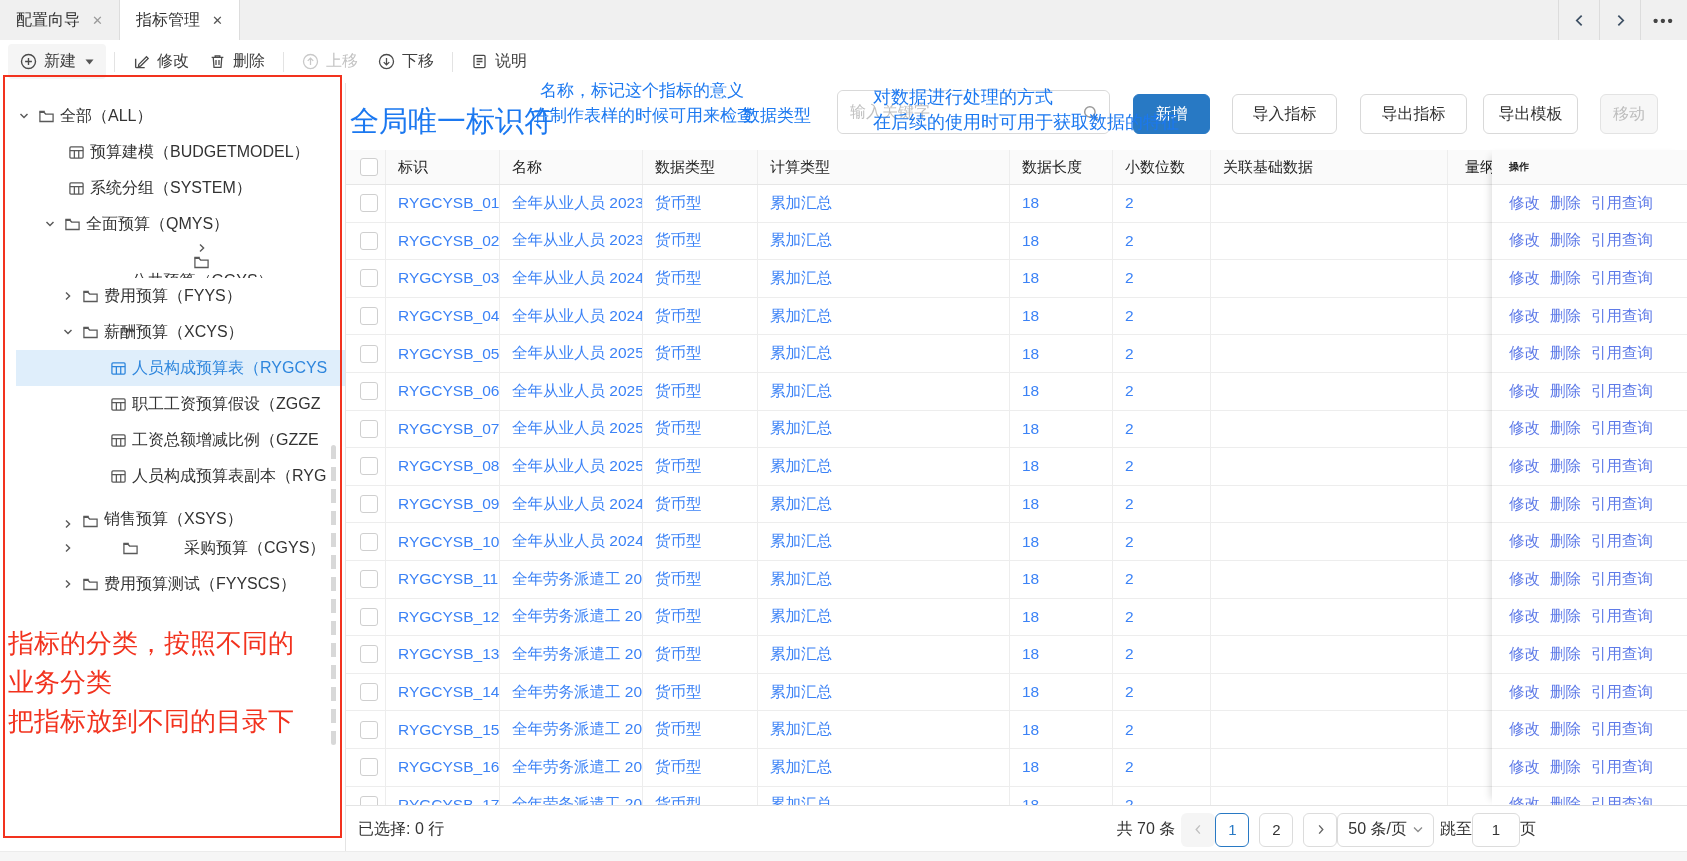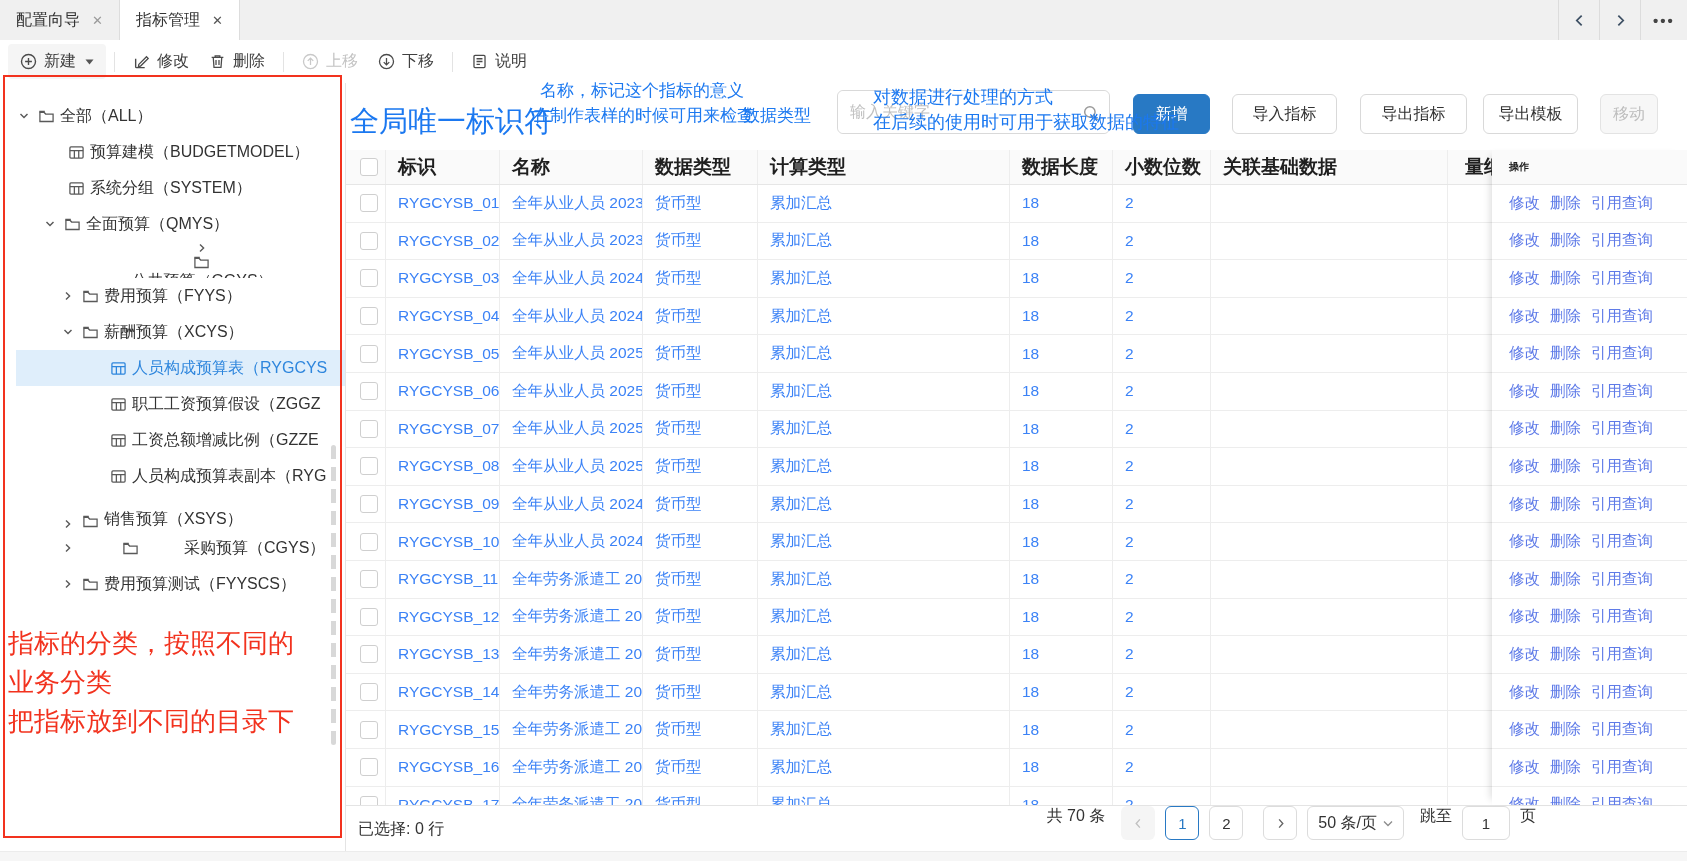--- a/index.html
+++ b/index.html
@@ -56,40 +56,40 @@
   .search-box input{border:0;outline:none;width:100%;height:100%;border-radius:6px;font-size:16px;padding:0 36px 0 12px;box-sizing:border-box;color:#555;font-family:inherit;}
   .search-box input::placeholder{color:#c0c0c0;}
   .search-icon{position:absolute;right:9px;top:13px;}
   .btn{position:absolute;top:11px;height:40px;border-radius:6px;border:1px solid #d9d9d9;background:#fff;font-size:16px;color:#333;display:flex;align-items:center;justify-content:center;cursor:pointer;box-sizing:border-box;font-family:inherit;}
   .btn-add{left:787px;width:77px;background:#2879c4;border-color:#2879c4;color:#fff;}
   .btn-import{left:886px;width:105px;}
   .btn-export{left:1014px;width:107px;}
   .btn-template{left:1137px;width:95px;}
   .btn-move{left:1254px;width:58px;background:#f7f7f7;border-color:#e3e3e3;color:#bdbdbd;cursor:default;}
   
-  .thead{position:absolute;left:0;top:67px;right:0;height:35px;background:#fafafa;display:flex;font-size:19px;font-weight:bold;color:#1f1f1f;border-bottom:1px solid #e6e6e6;box-sizing:border-box;}
+  .thead{position:absolute;left:0;top:67px;right:0;height:35px;background:#fafafa;display:flex;font-size:15px;font-weight:normal;color:#1f1f1f;border-bottom:1px solid #e6e6e6;box-sizing:border-box;}
   .thead .cell{display:flex;align-items:center;}
   .cell{box-sizing:border-box;padding-left:12px;border-right:1px solid #ededed;overflow:hidden;white-space:nowrap;flex:none;}
   .c0{width:40px;padding-left:14px;border-right:1px solid #ededed;display:flex;align-items:center;}
   .c1{width:114px;}.c2{width:143px;}.c3{width:115px;}.c4{width:252px;}
   .c5{width:103px;}.c6{width:98px;}.c7{width:237px;}
   .c8{flex:1;border-right:none;padding-left:17px;}
   .rows{position:absolute;left:0;top:102px;right:0;height:620px;overflow:hidden;}
   .trow{height:37.6px;display:flex;align-items:stretch;border-bottom:1px solid #ededed;font-size:15.5px;color:#3b82f6;box-sizing:border-box;background:#fff;}
   .trow .cell{display:flex;align-items:center;}
   .checkbox{width:16px;height:16px;border:1.5px solid #cfcfcf;border-radius:3px;background:#fff;flex:none;cursor:pointer;}
   
   .ops-col{position:absolute;top:67px;left:1146px;right:0;height:655px;overflow:hidden;background:#fff;box-shadow:-7px 0 8px -6px rgba(0,0,0,.16);z-index:10;}
   .ops-head{height:35px;background:#fafafa;border-bottom:1px solid #e6e6e6;display:flex;align-items:center;padding-left:17px;font-size:10px;font-weight:bold;color:#1f1f1f;box-sizing:border-box;}
   .ops-row{height:37.6px;display:flex;align-items:center;gap:10px;padding-left:17px;border-bottom:1px solid #ededed;box-sizing:border-box;font-size:15.5px;}
   .op-link{color:#5f7be8;cursor:pointer;white-space:nowrap;}
   
   .tfoot{position:absolute;left:0;top:722px;right:0;height:47px;border-top:1px solid #e4e4e4;background:#fff;display:flex;align-items:center;font-size:16px;color:#333;}
   .sel-info{margin-left:12px;}
-  .pager{position:absolute;right:151px;top:0;height:47px;display:flex;align-items:flex-start;gap:10px;}
+  .pager{position:absolute;right:151px;top:0;height:47px;display:flex;align-items:center;}
   .pg-total{margin-right:6px;}
   .pg-btn{width:34px;height:34px;border-radius:6px;display:flex;align-items:center;justify-content:center;cursor:pointer;box-sizing:border-box;font-size:15px;}
   .pg-prev{background:#f5f5f5;color:#c0c0c0;}
   .pg-next{background:#fff;border:1px solid #dcdcdc;color:#666;}
   .pg-page{background:#fff;border:1px solid #dcdcdc;color:#333;}
   .pg-page.active{border-color:#2879c4;color:#2879c4;}
   .pg-size{height:34px;border:1px solid #dcdcdc;border-radius:6px;display:flex;align-items:center;padding:0 10px;gap:6px;cursor:pointer;box-sizing:border-box;}
   .pg-jump{margin-left:6px;}
   .pg-input{width:48px;height:34px;border:1px solid #dcdcdc;border-radius:6px;text-align:center;font-size:15px;color:#333;box-sizing:border-box;outline:none;font-family:inherit;}
   .bottom-strip{position:absolute;left:0;bottom:0;width:1687px;height:9px;background:#f6f6f6;border-top:1px solid #ececec;}

